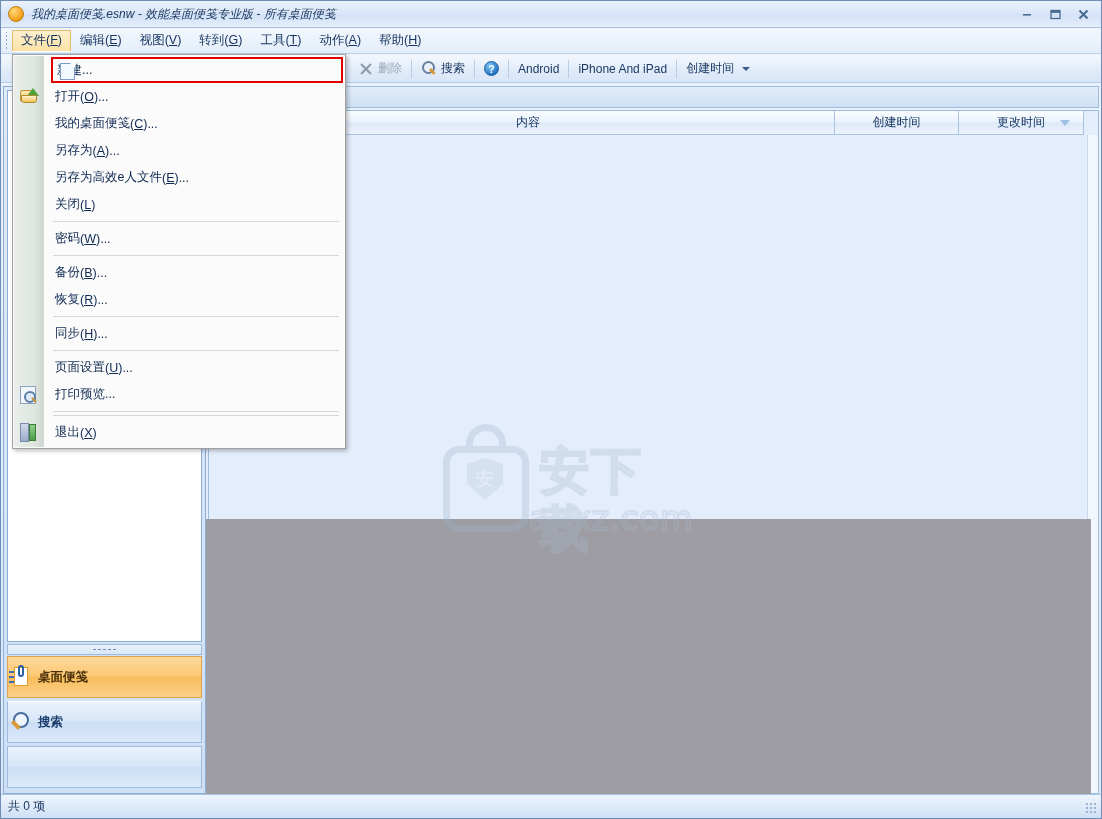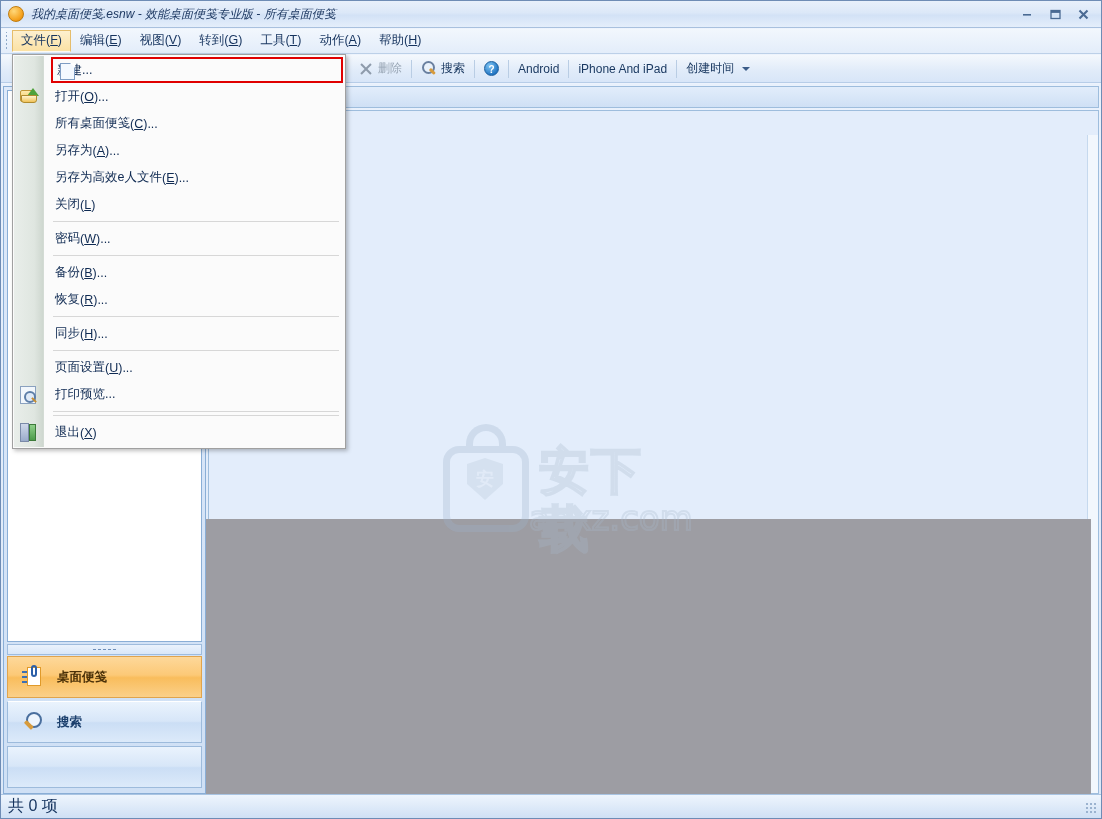--- a/index.html
+++ b/index.html
@@ -122,22 +122,22 @@
     border: 1px solid #9fbcdd;
     display: flex; align-items: center; justify-content: center;
   }
   .sb-splitter-dots {
     width: 26px; height: 3px;
     background-image: radial-gradient(#6d8fba 45%, transparent 46%);
     background-size: 5px 3px; background-repeat: repeat-x;
   }
   .nav-list { padding: 0 3px 3px 3px; }
   .nav-item {
-    height: 42px; display: flex; align-items: center; gap: 13px;
-    padding-left: 14px;
+    height: 42px; display: flex; align-items: center; gap: 7px;
+    padding-left: 1px;
     background: linear-gradient(#eaf3fd 0%, #d7e6f8 48%, #cbdef5 52%, #dceafa 100%);
     border: 1px solid #9dbbdc; border-top: 1px solid #ffffff;
     margin-bottom: 3px;
     color: #1b3f6d; font-size: 12.5px; font-weight: bold;
   }
   .nav-item.selected {
     background: linear-gradient(#fdd89a 0%, #fcc977 45%, #f9bd5c 52%, #fbd08a 100%);
     border: 1px solid #e0a44d;
     color: #4a3008;
   }
@@ -246,21 +246,21 @@
   }
 
   
   .statusbar {
     position: absolute; left: 0; bottom: 0;
     width: 1100px; height: 24px;
     background: linear-gradient(#eef5fd, #cfe0f5);
     border-top: 1px solid #a9c4e2;
     display: flex; align-items: center;
   }
-  .status-text { margin-left: 7px; color: #15335e; font-size: 16px; }
+  .status-text { margin-left: 7px; color: #15335e; font-size: 12px; }
   .grip-corner {
     position: absolute; right: 3px; bottom: 3px; width: 13px; height: 13px;
     background-image:
       radial-gradient(#8fa9c8 40%, transparent 41%);
     background-size: 4px 4px;
     opacity: .85;
   }
 
   
   .dropdown {
@@ -546,20 +546,35 @@
         <div class="nav-more">
           <span class="nav-more-caret"></span>
         </div>
       </div>
     </div>
 
     <div class="content">
       <div class="filterbar"></div>
 
       <div class="listview">
+        <div class="lv-header">
+          <div class="lv-col first" style="width:13px">
+            <span></span>
+          </div>
+          <div class="lv-col" style="width:613px">
+            <span>内容</span>
+          </div>
+          <div class="lv-col" style="width:124px">
+            <span>创建时间</span>
+          </div>
+          <div class="lv-col" style="width:125px">
+            <span>更改时间</span>
+            <span class="sort-caret"></span>
+          </div>
+        </div>
         <div class="lv-body"></div>
         <div class="lv-scroll-v"></div>
       </div>
     </div>
 
     <div class="grey-block"></div>
 
     <div class="watermark">
       <div class="wm-bag"></div>
       <div class="wm-handle"></div>
@@ -590,21 +605,21 @@
         <span class="icon-folder" style="left:0;top:1px">
             <span class="f-back"></span>
             <span class="f-arrow"></span>
             <span class="f-front"></span>
           </span>
       </span>
       <span>打开</span>(<u>O</u>)<span>...</span>
     </div>
 
     <div class="dd-item">
-      <span>所有桌面便笺</span>(<u>C</u>)<span>...</span>
+      <span>我的桌面便笺</span>(<u>C</u>)<span>...</span>
     </div>
 
     <div class="dd-item">
       <span>另存为</span>(<u>A</u>)<span>...</span>
     </div>
 
     <div class="dd-item">
       <span>另存为高效e人文件</span>(<u>E</u>)<span>...</span>
     </div>
 

